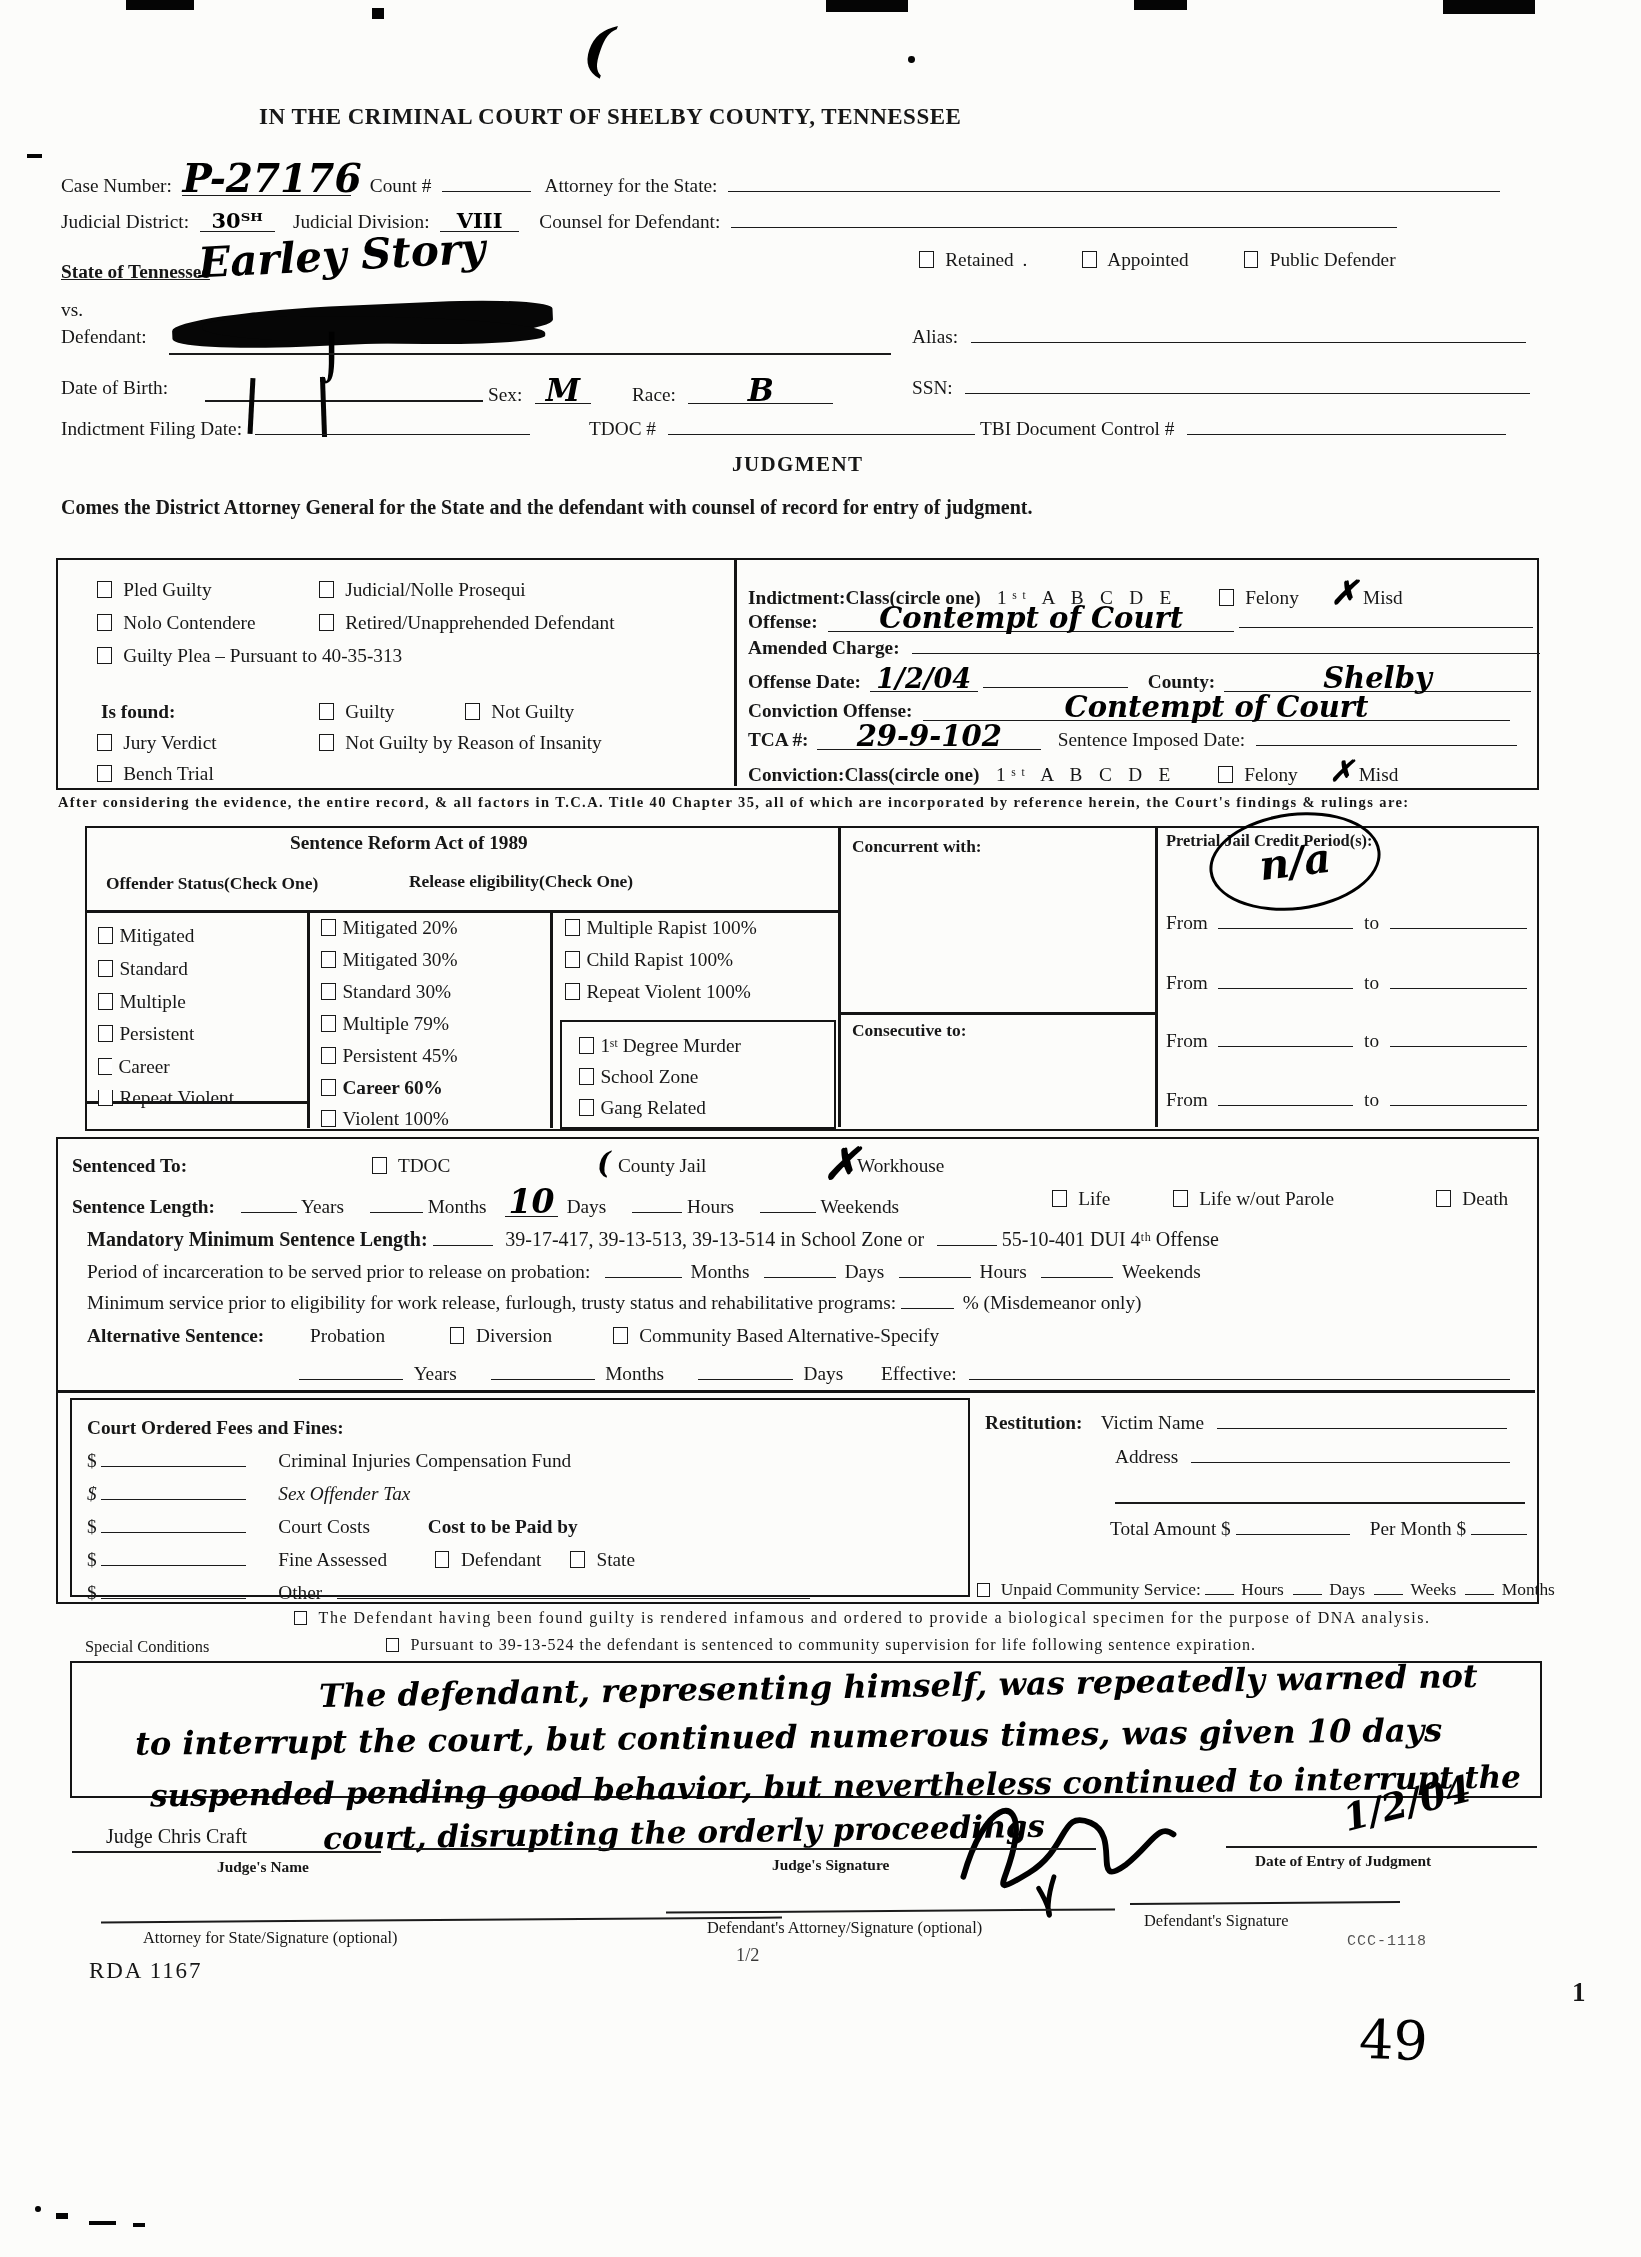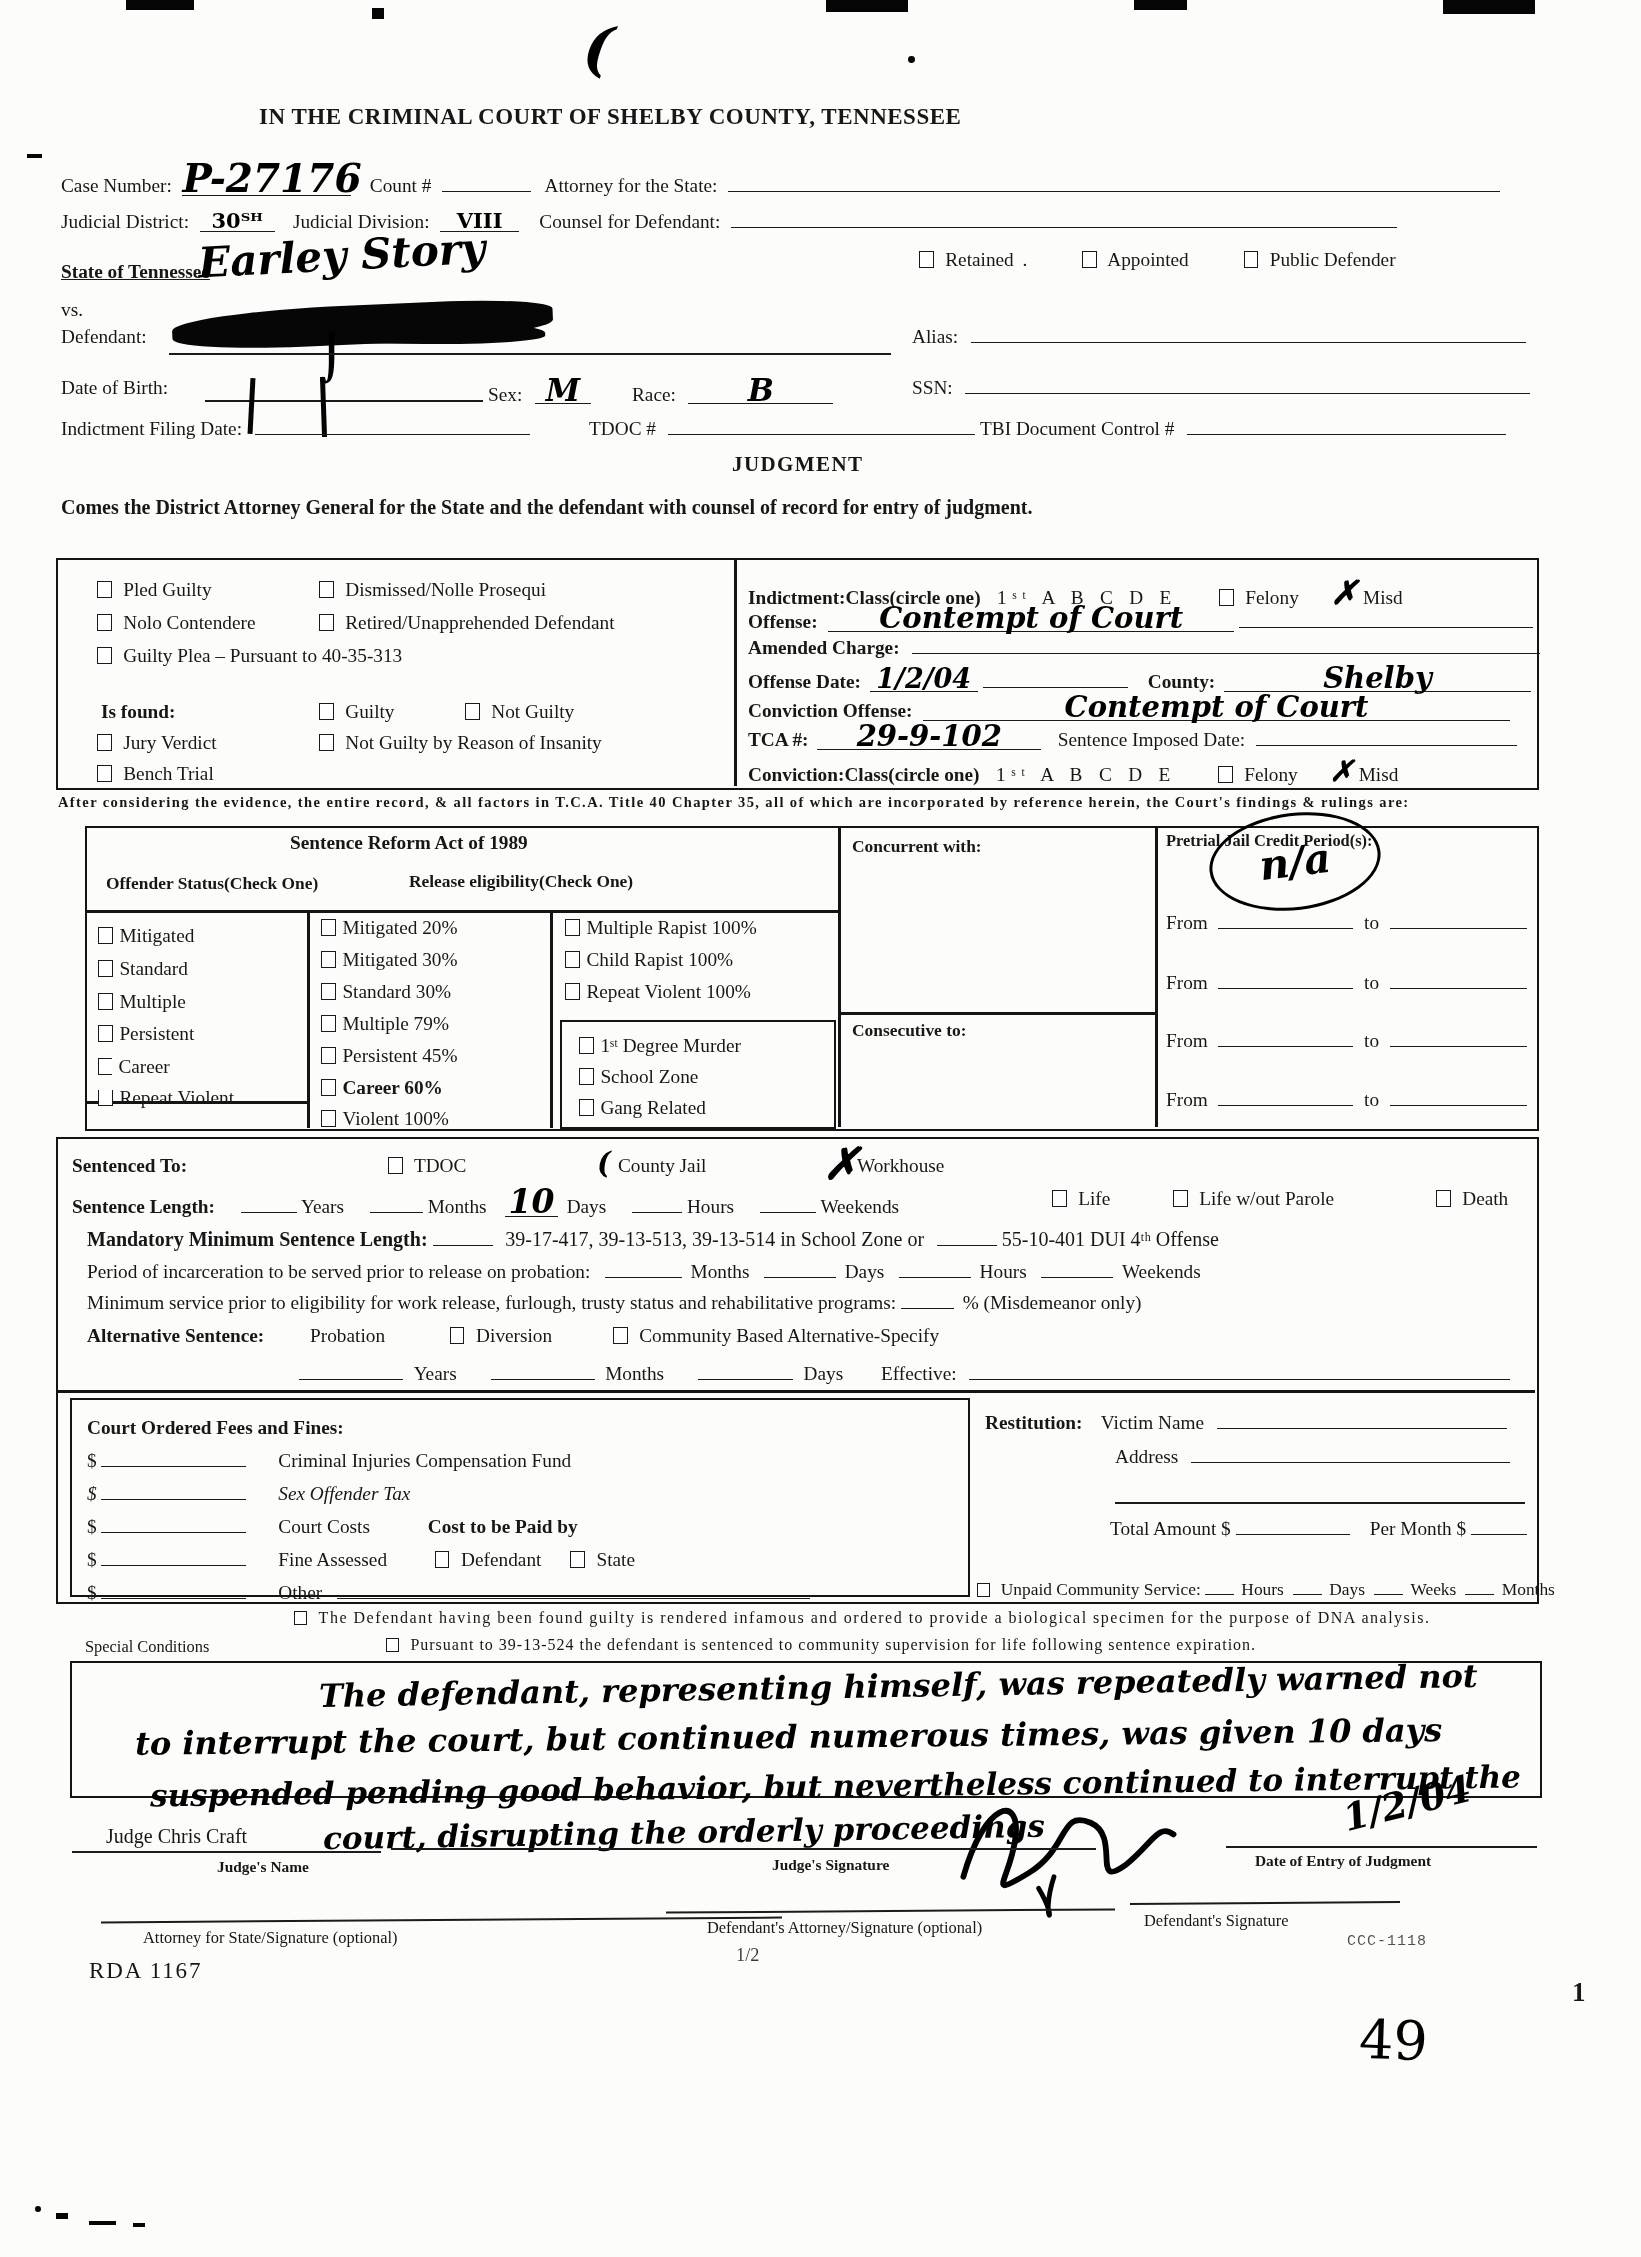--- a/index.html
+++ b/index.html
@@ -119,21 +119,21 @@
 
   <div class="box" style="left:56px;top:558px;width:1479px;height:228px;"></div>
   <div class="vl" style="left:734px;top:558px;height:228px;"></div>
 
   <div class="t" style="left:97px;top:579px;">
     <span class="cb"></span>
     <span>Pled Guilty</span>
   </div>
   <div class="t" style="left:319px;top:579px;">
     <span class="cb"></span>
-    <span>Dismissed/Nolle Prosequi</span>
+    <span>Judicial/Nolle Prosequi</span>
   </div>
   <div class="t" style="left:97px;top:612px;">
     <span class="cb"></span>
     <span>Nolo Contendere</span>
   </div>
   <div class="t" style="left:319px;top:612px;">
     <span class="cb"></span>
     <span>Retired/Unapprehended Defendant</span>
   </div>
   <div class="t" style="left:97px;top:645px;">
@@ -273,21 +273,21 @@
     <span class="ln" style="width:135px;margin:0 5.8px;"></span>
     <span>to</span>
     <span class="ln" style="width:137px;margin-left:5.8px;"></span>
   </div>
 
   <div class="box" style="left:56px;top:1137px;width:1479px;height:463px;"></div>
   <div class="hl" style="left:56px;top:1390px;width:1479px;"></div>
   <div class="box" style="left:70px;top:1398px;width:896px;height:195px;"></div>
 
   <div class="t b" style="left:72px;top:1155px;">Sentenced To:</div>
-  <div class="t" style="left:388px;top:1155px;text-align:right;">
+  <div class="t" style="left:372px;top:1155px;text-align:right;">
     <span class="cb"></span>
     <span>TDOC</span>
   </div>
   <div class="t hand" style="left:597px;top:1147px;font-size:29px;">(</div>
   <div class="t" style="left:618px;top:1155px;">County Jail</div>
   <div class="t hand" style="left:823px;top:1139px;font-size:44px;">✗</div>
   <div class="t" style="left:857px;top:1155px;">Workhouse</div>
 
   <div class="t" style="left:72px;top:1188px;">
     <span class="b">Sentence Length:</span>

